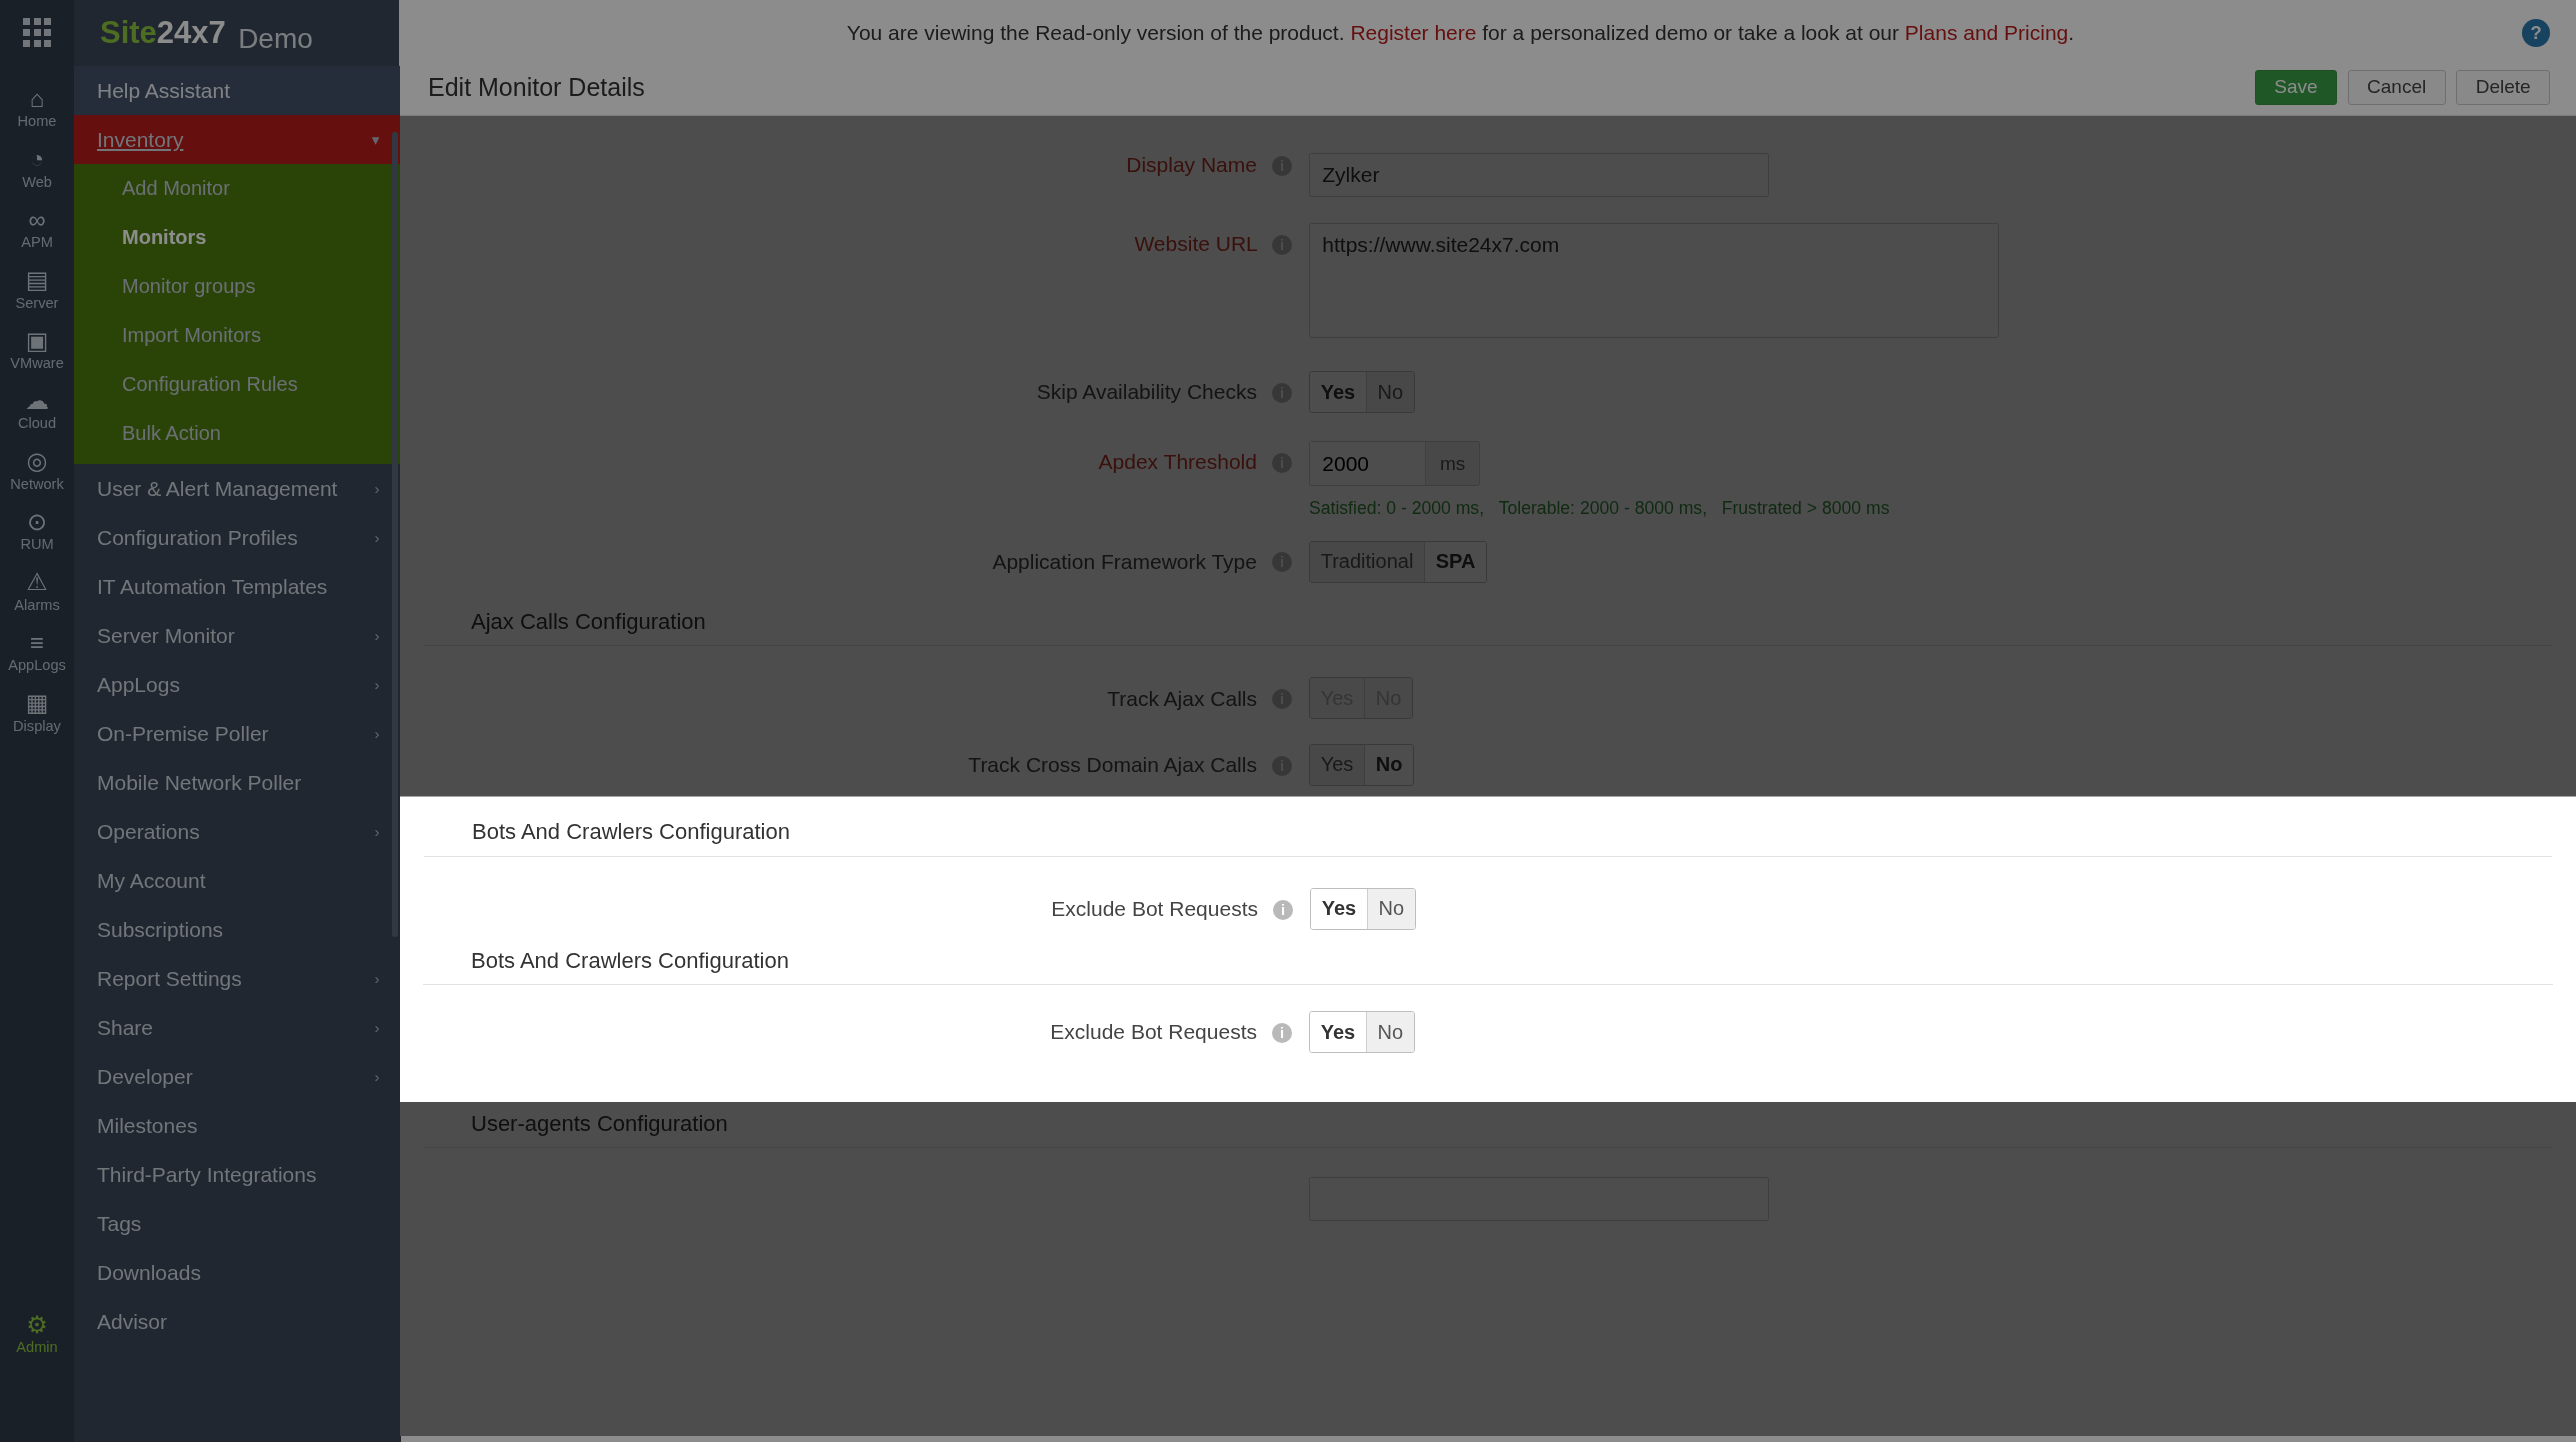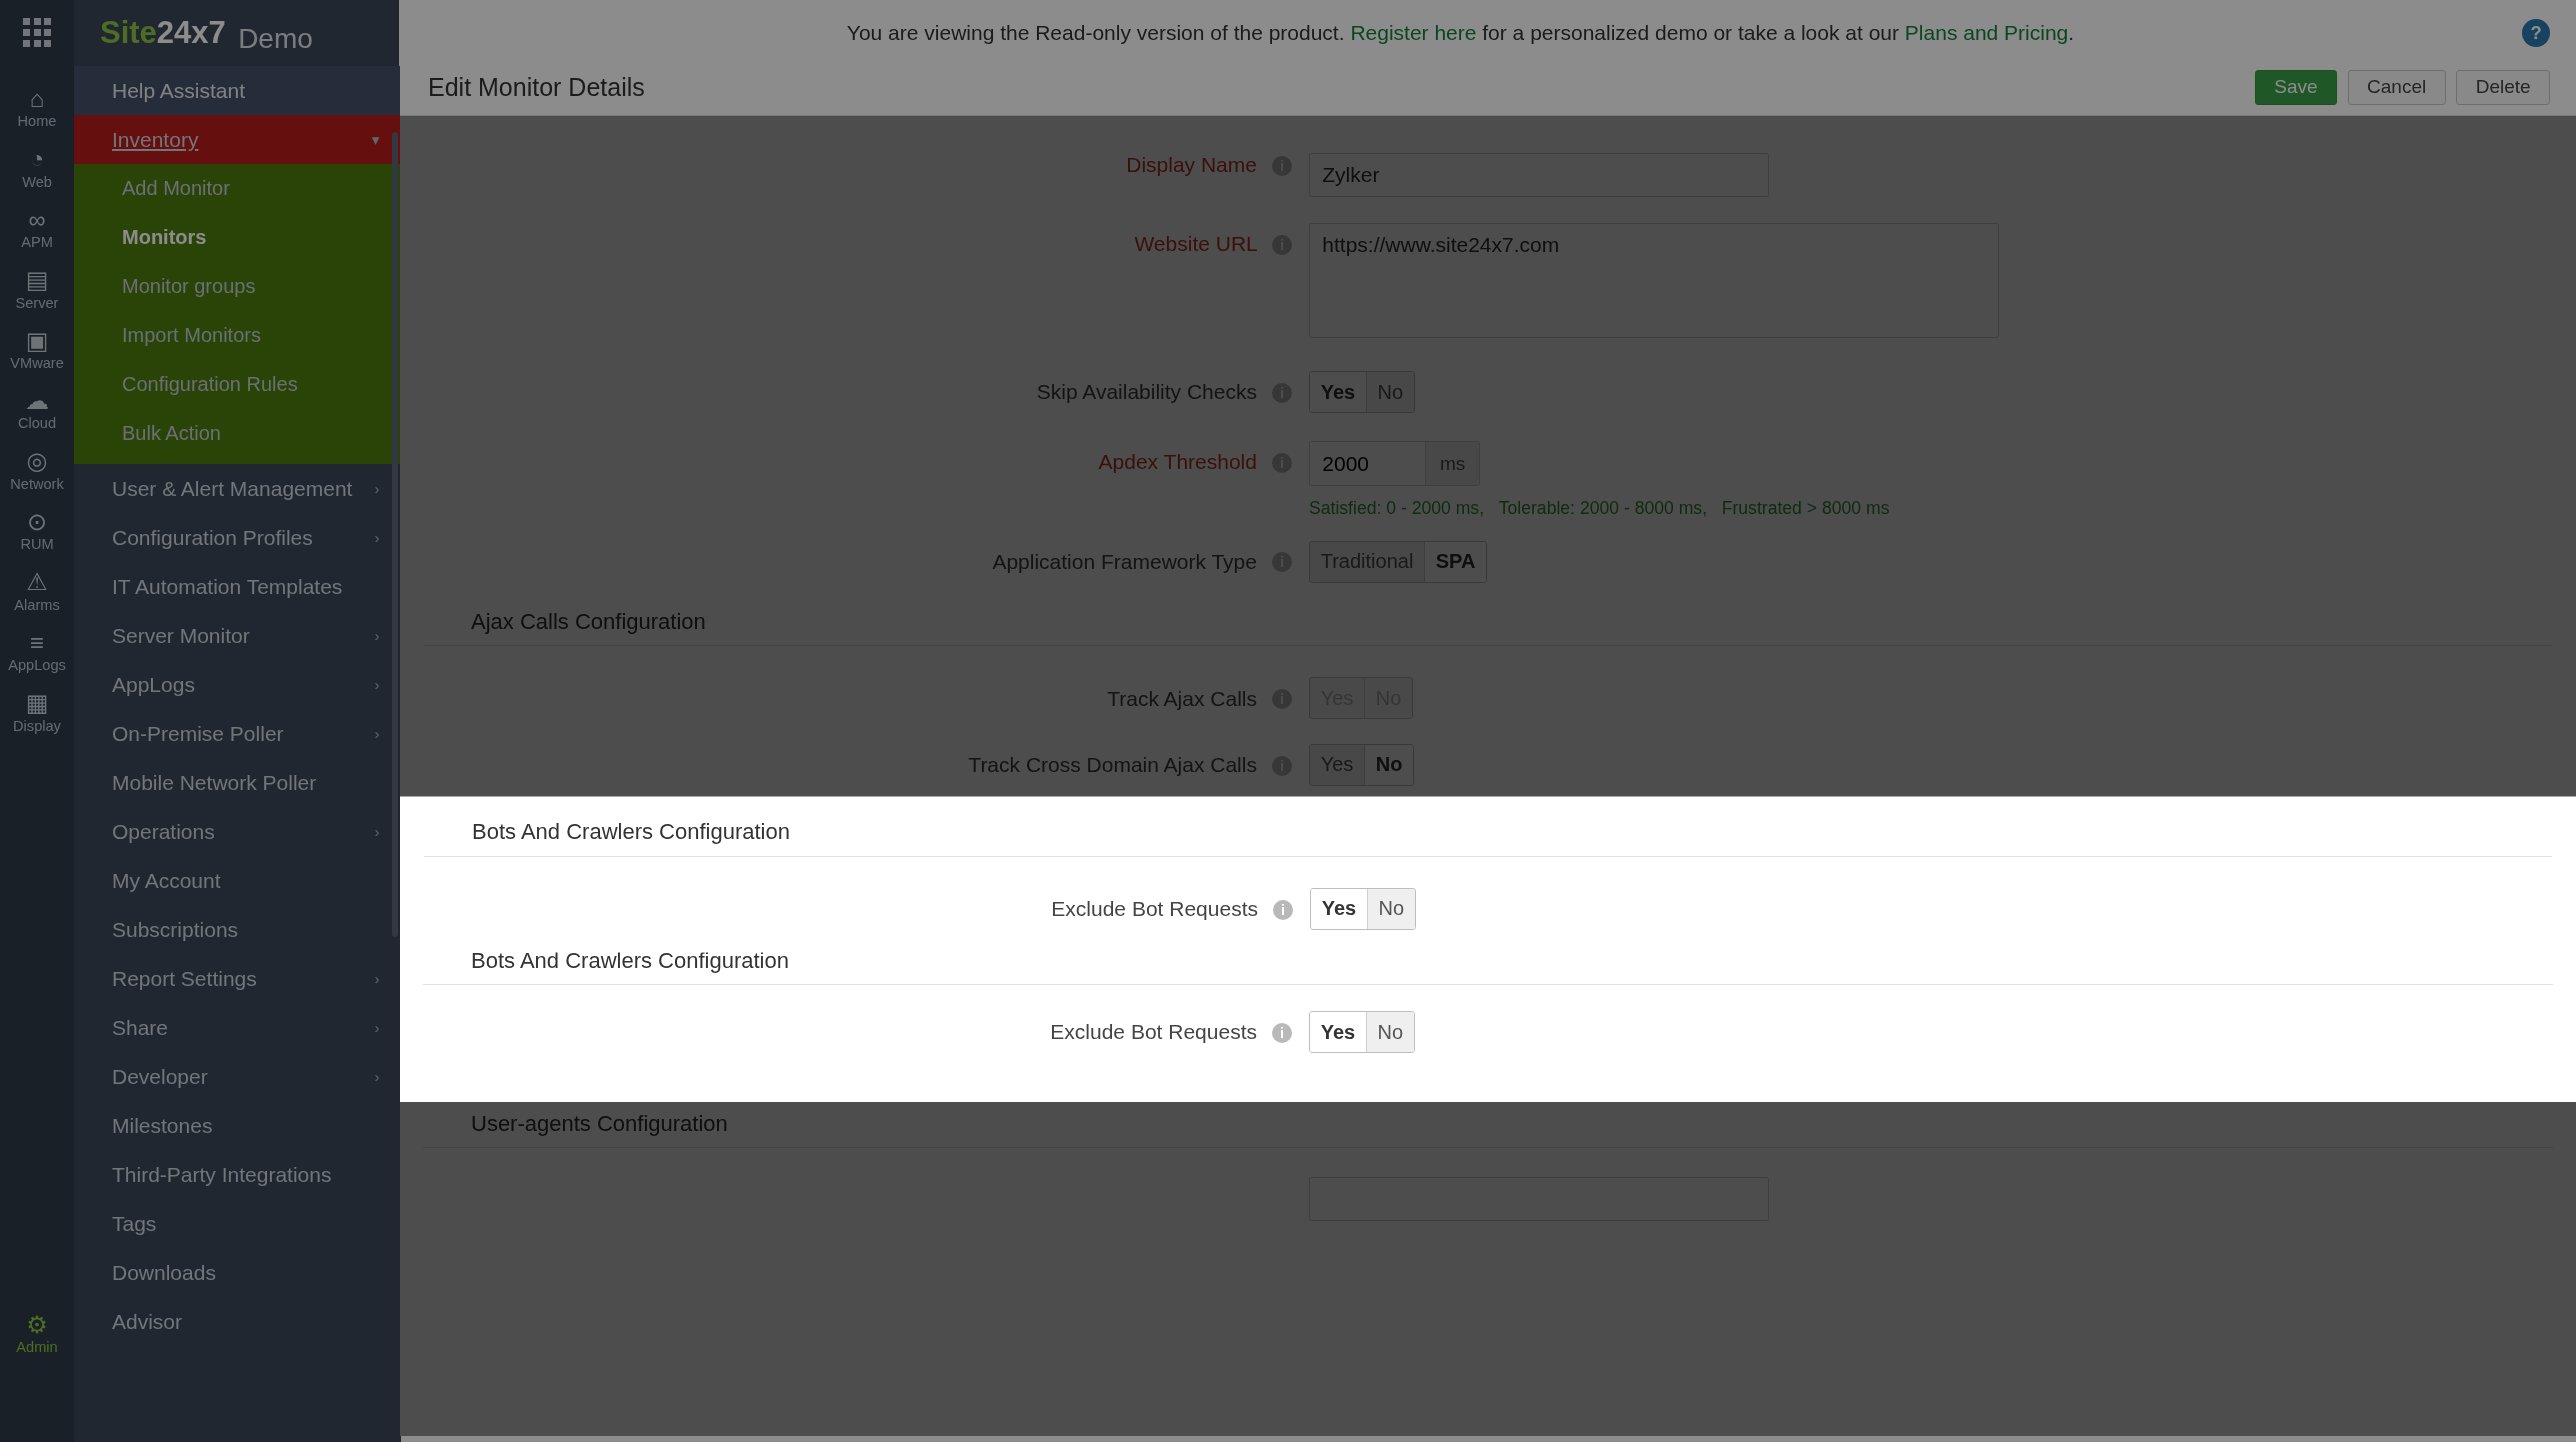--- a/index.html
+++ b/index.html
@@ -24,21 +24,21 @@
     width:74px; height:66px; background:#2f3b4a;
     display:flex; align-items:center; justify-content:center;
   }
   .grid-icon { display:grid; grid-template-columns:repeat(3,7px); grid-template-rows:repeat(3,7px); gap:3.8px; }
   .grid-icon i { display:block; width:7px; height:7px; background:#cfd6de; }
   .brand { width:325px; height:66px; background:#3c4858; display:flex; align-items:center; padding-left:26px; }
   .brand .site { font-size:31px; font-weight:bold; color:#8cc63e; }
   .brand .num { color:#ffffff; }
   .brand .demo { font-size:28px; color:#dfe4ea; margin-left:12.3px; font-weight:normal;margin-top:13px; }
   .banner-text { flex:1; text-align:center; font-size:21px; color:#333; }
-  .banner-text a { color:#15803d; text-decoration:none; }
+  .banner-text a { color:#b91c1c; text-decoration:none; }
   .help-circle {
     margin-right:26px; width:28px; height:28px; border-radius:50%;
     background:#2a7ab0; color:#fff; font-size:18.4px; font-weight:bold;
     display:flex; align-items:center; justify-content:center;
   }
 
   
   .rail {
     position:absolute; left:0; top:66px; width:74px; height:1377px;
     background:#2f3b4a; color:#c3cbd5; text-align:center; padding-top:10.7px;
@@ -47,21 +47,21 @@
   .rail .item .glyph { display:block; font-size:24px; line-height:26px; margin-bottom:1.5px; color:#c9d1da; }
   .rail .item.active .glyph, .rail .item.active .lbl { color:#8cc63e; }
   .rail .admin { position:absolute; bottom:80px; left:0; width:74px; }
 
   
   .sidebar {
     position:absolute; left:74px; top:66px; width:327px; height:1377px;
     background:#3c4858; color:#d3d9e0; overflow:hidden;
   }
   .sb-row {
-    height:49px; display:flex; align-items:center; padding-left:38px; font-size:21px; color:#cfd6de;
+    height:49px; display:flex; align-items:center; padding-left:23px; font-size:21px; color:#cfd6de;
     position:relative;
   }
   .sb-row.head { background:#46536a; color:#e8ecf1; }
   .sb-row.section { background:#b91c1c;text-decoration:underline; }
   .sb-row.sub { padding-left:48px; font-size:20px; color:#c2cad4; }
   .sb-row.sub.active { color:#ffffff; font-weight:bold; }
   .sb-row .caret { position:absolute; right:21.5px; font-size:15.3px; color:#b3bbc6; }
   .sb-sub-panel { background:#4d7c0f; padding-bottom:6.1px; }
   .sb-scroll { position:absolute; right:3.1px; top:66px; width:6.1px; height:805px; background:#5b6779; border-radius:3.1px; }
 

